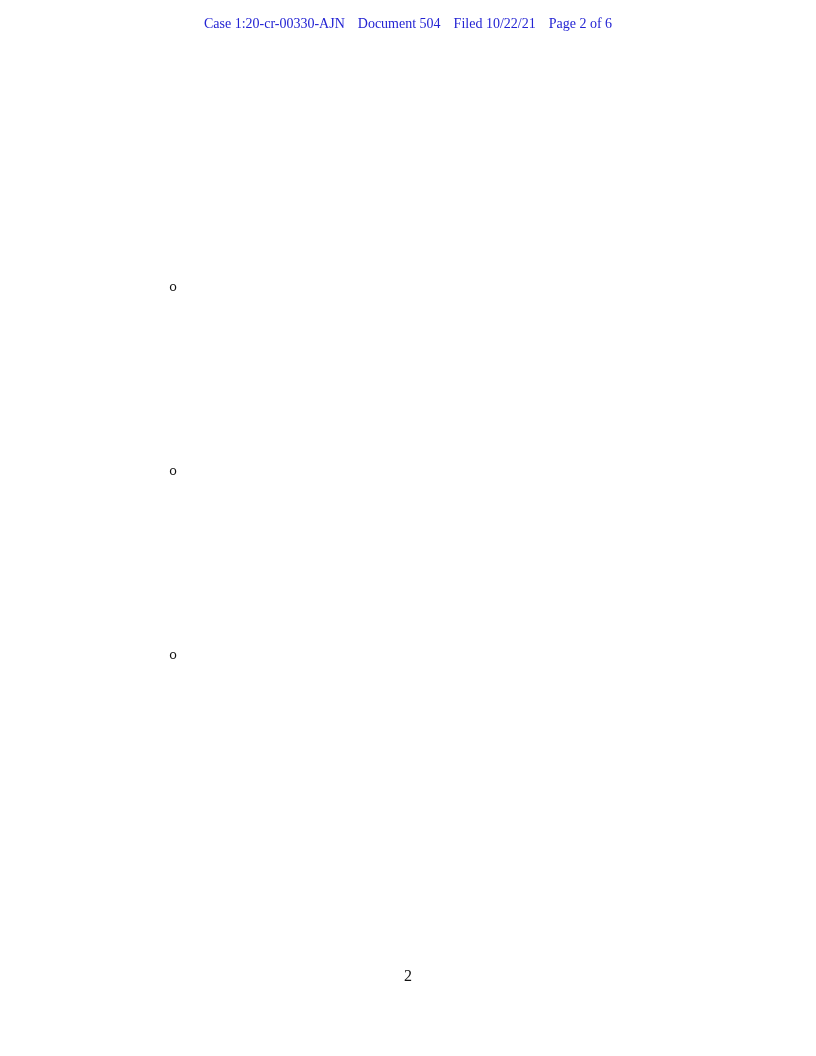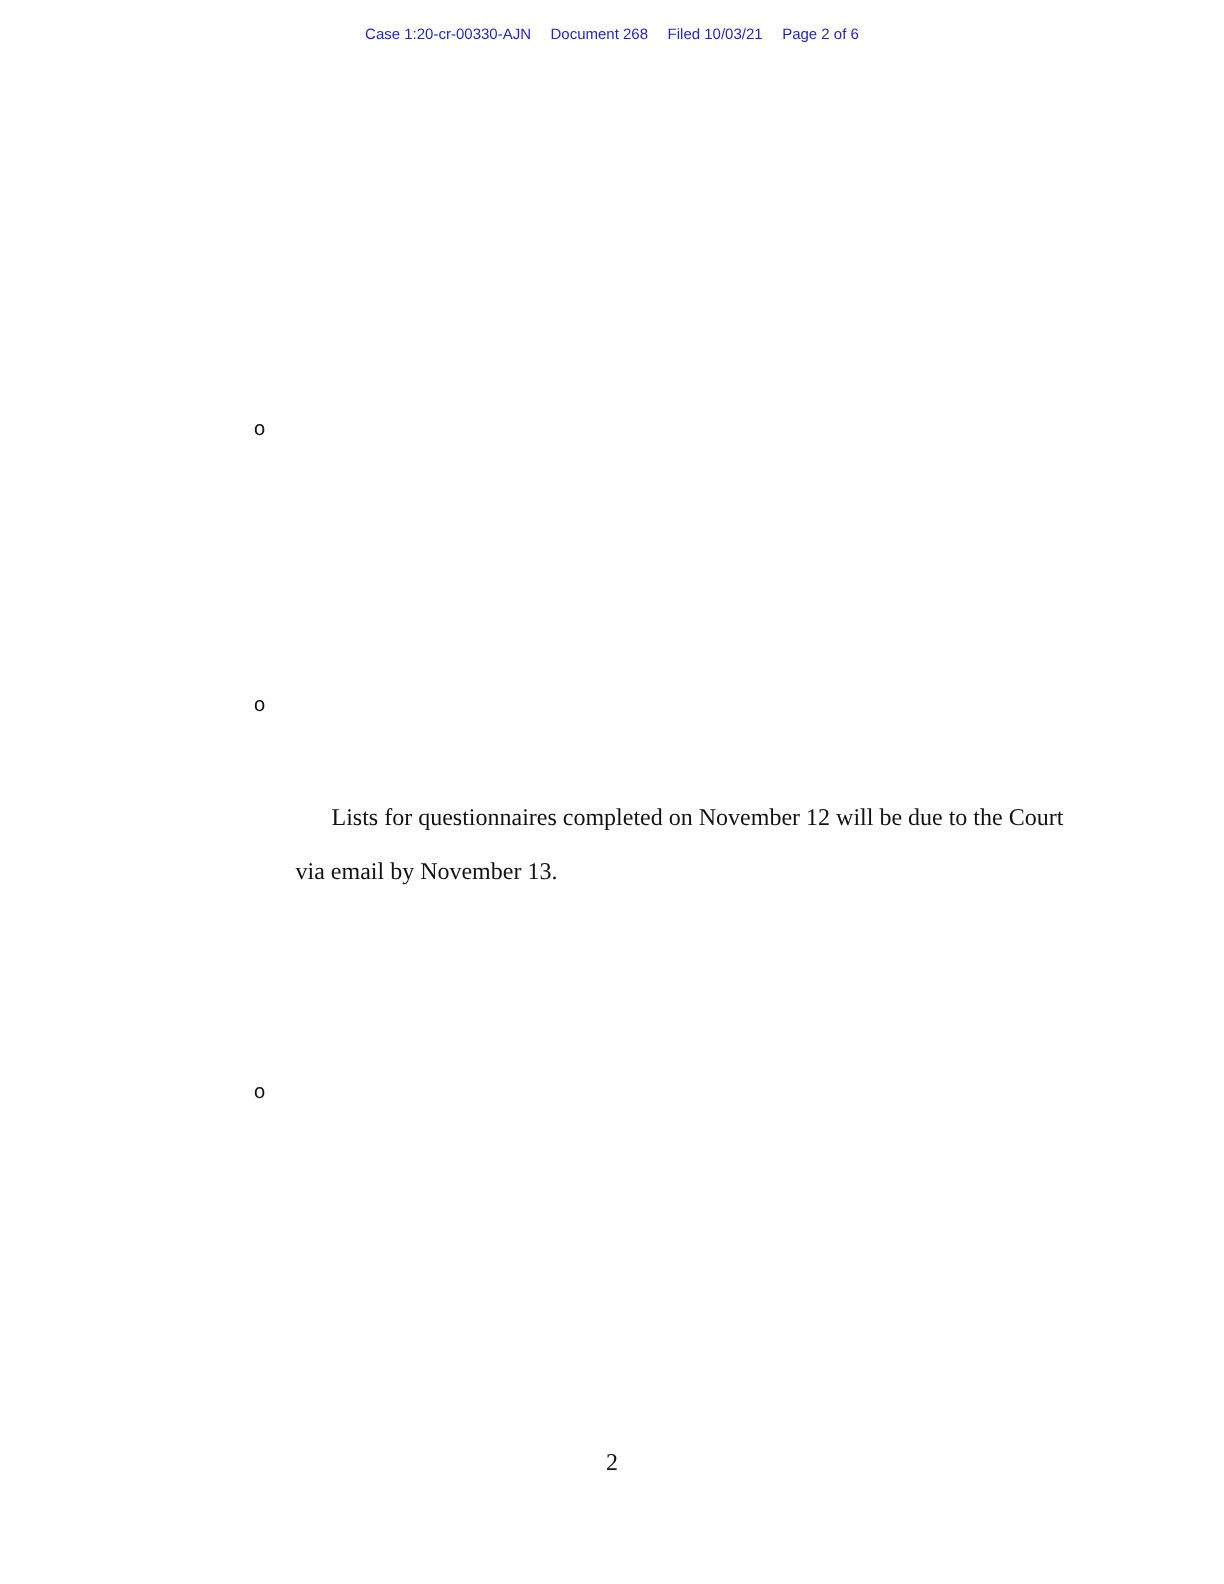--- a/index.html
+++ b/index.html
@@ -15,22 +15,22 @@
 
   
   .stamp-header {
     position: absolute;
     top: 16px;
     left: 0;
     width: 100%;
     display: flex;
     justify-content: center;
     gap: 13px;
-    font-family: Liberation Sans, sans-serif;
-    font-size: 10px;
+    font-family: Liberation Serif, serif;
+    font-size: 14px;
     line-height: 16px;
     color: var(--header-color, #2323d3);
     white-space: nowrap;
     text-align: right;
   }
 
   
   .doc-body {
     position: absolute;
     left: 96px;
@@ -64,34 +64,33 @@
     text-align: center;
     font-size: 16px;
     line-height: 20px;
   }
 </style>
 </head>
 <body style="background: rgb(255, 255, 255);">
 
 <header class="stamp-header">
   <span>Case 1:20-cr-00330-AJN</span>
-  <span>Document 268</span>
-  <span>Filed 10/03/21</span>
+  <span>Document 504</span>
+  <span>Filed 10/22/21</span>
   <span>Page 2 of 6</span>
 </header>
 
 <main class="doc-body">
 
   <ul class="bullets">
     <li class="sub-bullet">
       <span class="marker">o</span>
     </li>
     <li class="sub-bullet">
       <span class="marker">o</span>
-      <span><span>Lists for questionnaires completed on November 12 will be due to the Court via email by November 13.</span></span>
     </li>
     <li class="sub-bullet">
       <span class="marker">o</span>
     </li>
   </ul>
 
   
 
   
   

